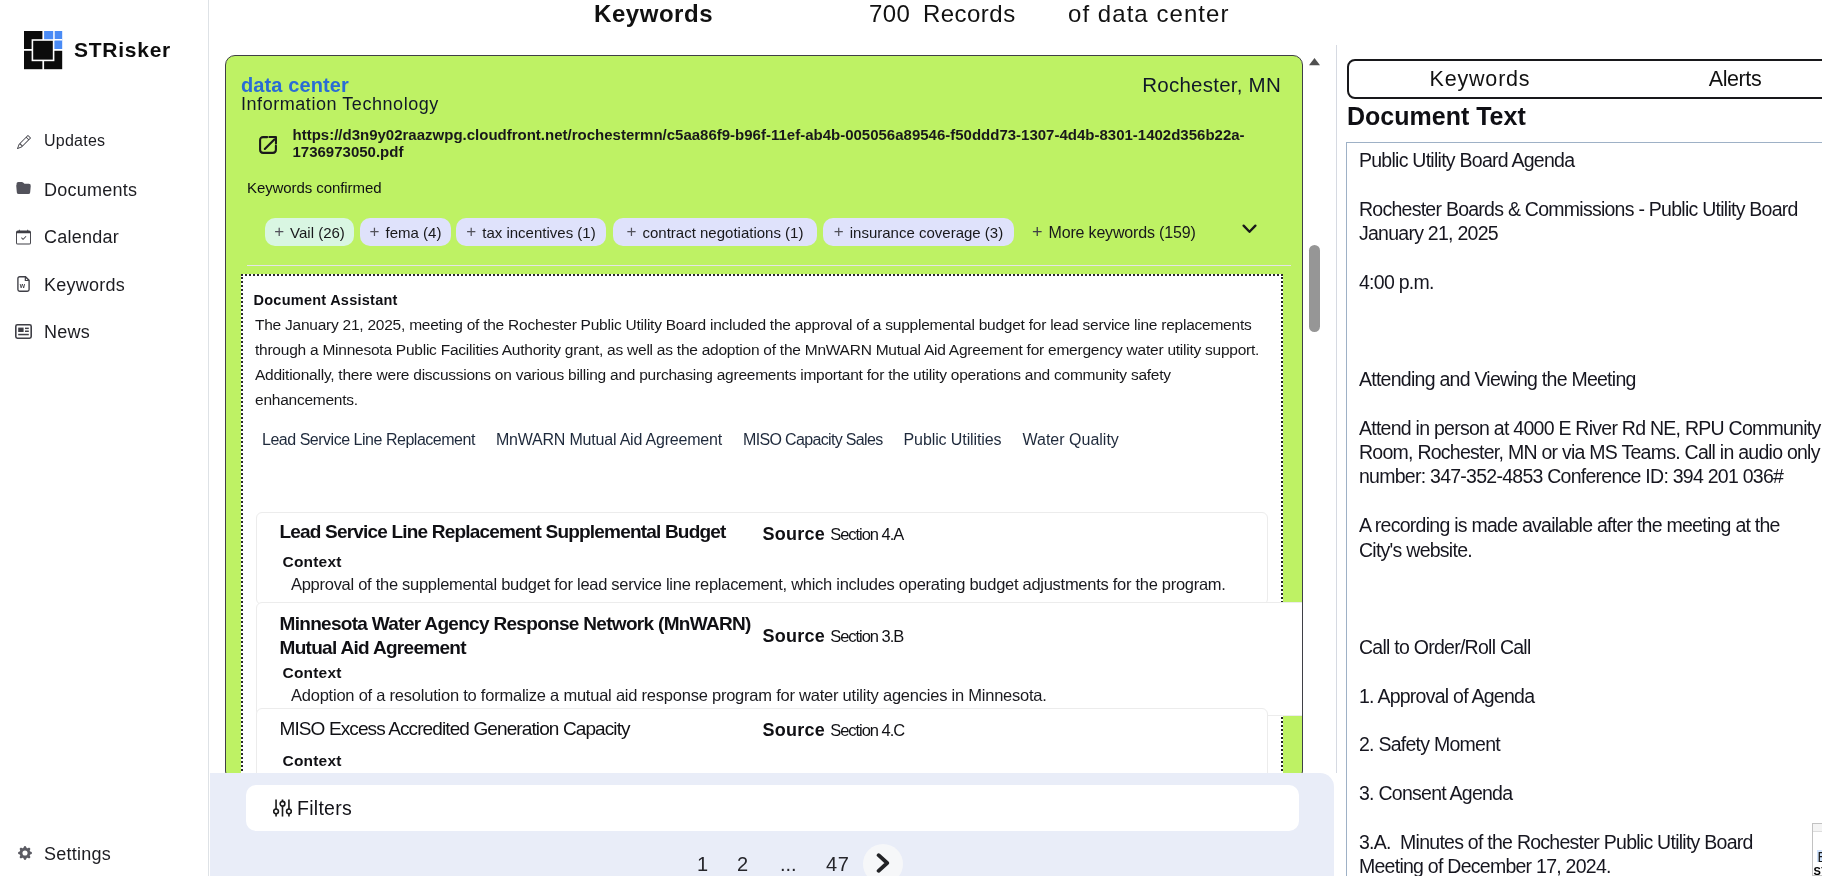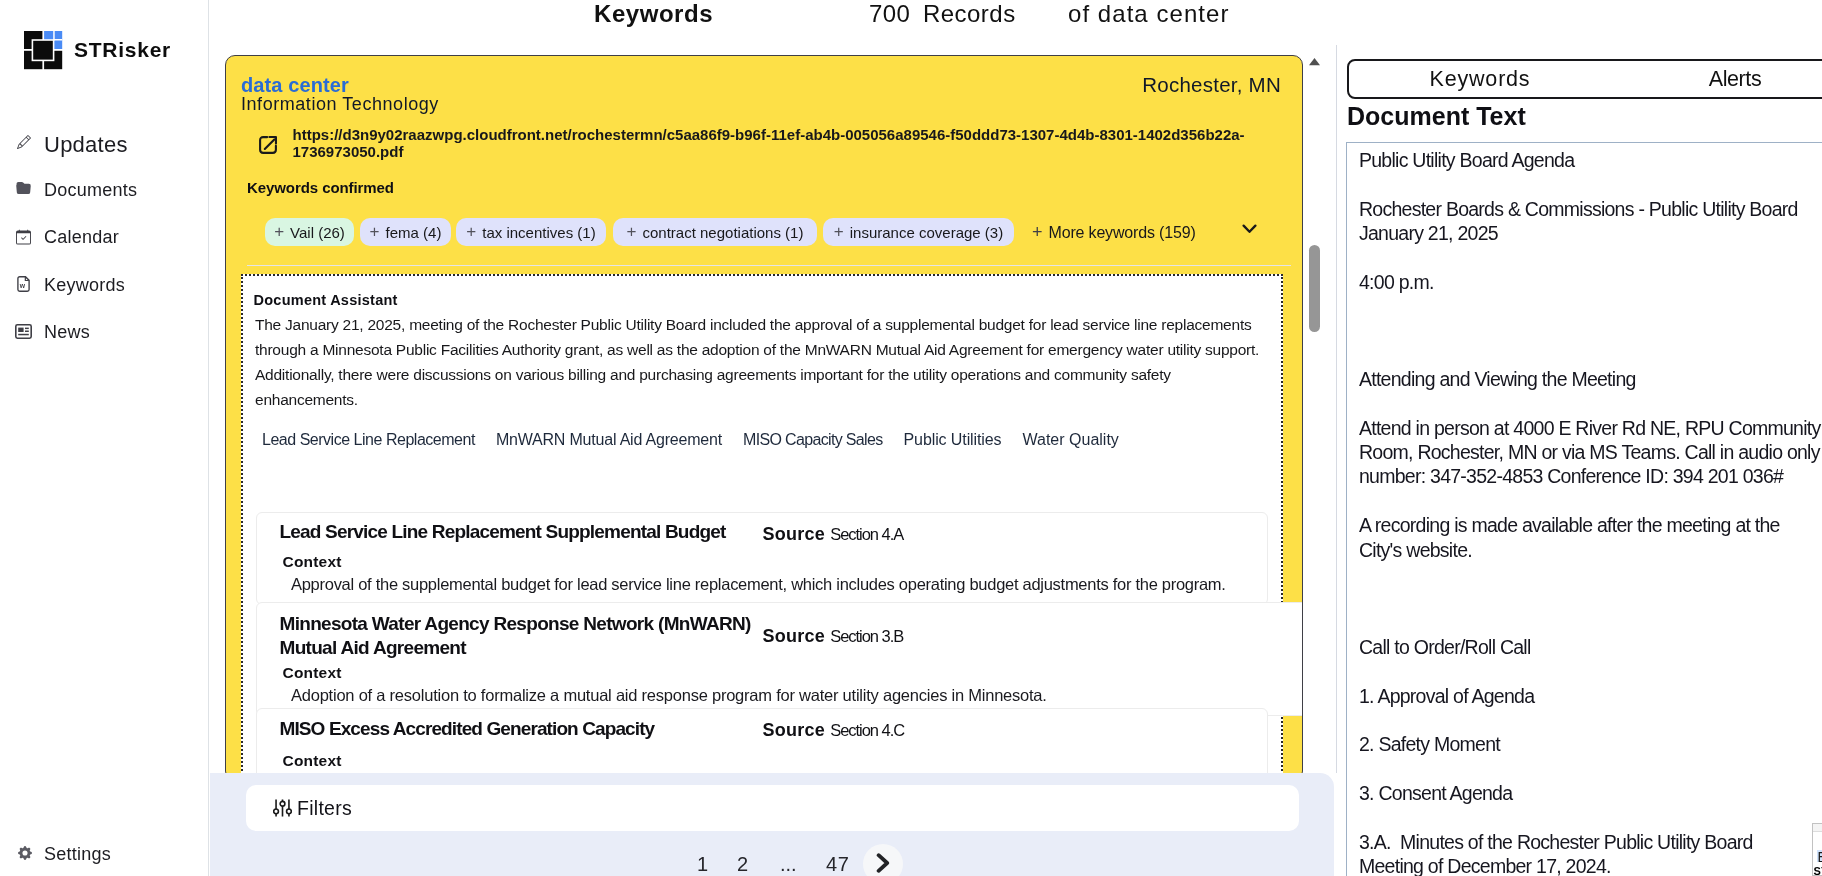--- a/index.html
+++ b/index.html
@@ -20,21 +20,21 @@
   <rect x="29.2" y="0" width="1.5" height="9.5" fill="#ffffff"></rect>
   <rect x="29.2" y="8" width="9" height="1.5" fill="#ffffff"></rect>
   <rect x="7.6" y="8.2" width="22.8" height="22" fill="#ffffff"></rect>
   <rect x="9.2" y="9.8" width="19.6" height="18.8" fill="#0b0b0b"></rect>
 </svg>
 <div class="abs" style="left:74px;top:37.5px;font-size:21px;font-weight:800;color:#0d0d0d;letter-spacing:0.74px;">STRisker</div>
 
 <svg class="abs" style="left:17px;top:135px;" width="14" height="14" viewBox="0 0 16 16" fill="#3f3f46">
   <path d="M12.146.146a.5.5 0 0 1 .708 0l3 3a.5.5 0 0 1 0 .708l-10 10a.5.5 0 0 1-.168.11l-5 2a.5.5 0 0 1-.65-.65l2-5a.5.5 0 0 1 .11-.168l10-10zM11.207 2.5 13.5 4.793 14.793 3.5 12.5 1.207 11.207 2.5zm1.586 3L10.5 3.207 4 9.707V10h.5a.5.5 0 0 1 .5.5v.5h.5a.5.5 0 0 1 .5.5v.5h.293l6.5-6.5zm-9.761 5.175-.106.106-1.528 3.821 3.821-1.528.106-.106A.5.5 0 0 1 5 12.5V12h-.5a.5.5 0 0 1-.5-.5V11h-.5a.5.5 0 0 1-.468-.325z"></path>
 </svg>
-<div class="abs" style="left:44px;top:132px;font-size:22px;letter-spacing:0.25px;color:#1c1c21;">Updates</div>
+<div class="abs" style="left:44px;top:132px;font-size:16px;letter-spacing:0.25px;color:#1c1c21;">Updates</div>
 
 <svg class="abs" style="left:16px;top:182px;" width="15" height="13" viewBox="0 0 16 14" fill="#52525b">
   <path d="M9.828 2h3.982a2 2 0 0 1 1.992 2.181l-.637 7A2 2 0 0 1 13.174 13H2.826a2 2 0 0 1-1.991-1.819l-.637-7a1.99 1.99 0 0 1 .342-1.31L.5 2a2 2 0 0 1 2-2h3.672a2 2 0 0 1 1.414.586l.828.828A2 2 0 0 0 9.828 2z"></path>
 </svg>
 <div class="abs" style="left:44px;top:179.5px;font-size:18px;letter-spacing:0.25px;color:#1c1c21;">Documents</div>
 
 <svg class="abs" style="left:16px;top:229px;" width="15" height="16" viewBox="0 0 16 16" fill="#3f3f46">
   <path d="M10.854 7.146a.5.5 0 0 1 0 .708l-3 3a.5.5 0 0 1-.708 0l-1.5-1.5a.5.5 0 1 1 .708-.708L7.5 9.793l2.646-2.647a.5.5 0 0 1 .708 0z"></path>
   <path d="M3.5 0a.5.5 0 0 1 .5.5V1h8V.5a.5.5 0 0 1 1 0V1h1a2 2 0 0 1 2 2v11a2 2 0 0 1-2 2H2a2 2 0 0 1-2-2V3a2 2 0 0 1 2-2h1V.5a.5.5 0 0 1 .5-.5zM1 4v10a1 1 0 0 0 1 1h12a1 1 0 0 0 1-1V4H1z"></path>
 </svg>
@@ -59,34 +59,34 @@
 <svg class="abs" style="left:18px;top:846px;" width="14" height="14" viewBox="0 0 16 16" fill="#5b5b63">
   <path d="M9.405 1.05c-.413-1.4-2.397-1.4-2.81 0l-.1.34a1.464 1.464 0 0 1-2.105.872l-.31-.17c-1.283-.698-2.686.705-1.987 1.987l.169.311c.446.82.023 1.841-.872 2.105l-.34.1c-1.4.413-1.4 2.397 0 2.81l.34.1a1.464 1.464 0 0 1 .872 2.105l-.17.31c-.698 1.283.705 2.686 1.987 1.987l.311-.169a1.464 1.464 0 0 1 2.105.872l.1.34c.413 1.4 2.397 1.4 2.81 0l.1-.34a1.464 1.464 0 0 1 2.105-.872l.31.17c1.283.698 2.686-.705 1.987-1.987l-.169-.311a1.464 1.464 0 0 1 .872-2.105l.34-.1c1.4-.413 1.4-2.397 0-2.81l-.34-.1a1.464 1.464 0 0 1-.872-2.105l.17-.31c.698-1.283-.705-2.686-1.987-1.987l-.311.169a1.464 1.464 0 0 1-2.105-.872l-.1-.34zM8 10.93a2.929 2.929 0 1 1 0-5.86 2.929 2.929 0 0 1 0 5.858z"></path>
 </svg>
 <div class="abs" style="left:44px;top:844px;font-size:18px;letter-spacing:0.25px;color:#1c1c21;">Settings</div>
 
 <div class="abs" style="left:594px;top:0px;font-size:24px;font-weight:bold;letter-spacing:0.55px;color:#111;">Keywords</div>
 <div class="abs" style="left:869px;top:0px;font-size:24px;letter-spacing:0.4px;color:#111;">700</div>
 <div class="abs" style="left:923px;top:0px;font-size:24px;letter-spacing:0.46px;color:#111;">Records</div>
 <div class="abs" style="left:1044px;top:0px;font-size:24px;letter-spacing:1.05px;color:#111;margin-left:24px;">of data center</div>
 
-<div class="abs" style="left:225px;top:55px;width:1078px;height:726px;border:1px solid #3f3f46;border-radius:10px;background:#fde047;overflow:hidden;">
+<div class="abs" style="left:225px;top:55px;width:1078px;height:726px;border:1px solid #3f3f46;border-radius:10px;background:#bef264;overflow:hidden;">
 
   <div class="abs" style="left:15px;top:18px;font-size:20px;font-weight:600;letter-spacing:0.1px;color:#2a6cd5;">data center</div>
   <div class="abs" style="right:21px;top:17px;font-size:20.5px;letter-spacing:0.25px;color:#101828;">Rochester, MN</div>
   <div class="abs" style="left:15px;top:38px;font-size:18px;letter-spacing:0.55px;color:#101828;">Information Technology</div>
 
   <svg class="abs" style="left:32.5px;top:80px;" width="18" height="18" viewBox="0 0 18 18" fill="none" stroke="#1a1a1a" stroke-width="2.1">
     <path d="M8.2 1.1 H4.2 Q1.1 1.1 1.1 4.2 V13.8 Q1.1 16.9 4.2 16.9 H13.8 Q16.9 16.9 16.9 13.8 V9.8" stroke-linecap="round"></path>
     <path d="M5.8 12.9 L15.3 3.4" stroke-linecap="round"></path>
     <path d="M10.4 1.05 H16.95 V7.6" stroke-linejoin="round" stroke-linecap="round"></path>
   </svg>
   <div class="abs" style="left:66.5px;top:70px;font-size:15px;line-height:17px;color:#18181b;font-weight:bold;">https://d3n9y02raazwpg.cloudfront.net/rochestermn/c5aa86f9-b96f-11ef-ab4b-005056a89546-f50ddd73-1307-4d4b-8301-1402d356b22a-<br>1736973050.pdf</div>
 
-  <div class="abs" style="left:21px;top:123px;font-size:15px;font-weight:bold;letter-spacing:-0.08px;color:#0f0f14;">Keywords confirmed</div>
+  <div class="abs" style="left:21px;top:123px;font-size:15px;font-weight:normal;letter-spacing:-0.08px;color:#0f0f14;">Keywords confirmed</div>
 
   <div class="abs" style="left:39px;top:162px;display:flex;align-items:center;">
     <div style="width:89px;height:28px;display:flex;align-items:center;justify-content:center;gap:6px;white-space:nowrap;border-radius:10px;background:#d9f6e2;font-size:15px;color:#18181b;"><span style="color:#52525b;font-size:17px;">+</span>Vail (26)</div>
     <div style="width:91px;height:28px;margin-left:6px;display:flex;align-items:center;justify-content:center;gap:6px;white-space:nowrap;border-radius:10px;background:#dfe2fb;font-size:15px;color:#18181b;"><span style="color:#52525b;font-size:17px;">+</span>fema (4)</div>
     <div style="width:150px;height:28px;margin-left:5px;display:flex;align-items:center;justify-content:center;gap:6px;white-space:nowrap;border-radius:10px;background:#dfe2fb;font-size:15px;color:#18181b;"><span style="color:#52525b;font-size:17px;">+</span>tax incentives (1)</div>
     <div style="width:204px;height:28px;margin-left:7px;display:flex;align-items:center;justify-content:center;gap:6px;white-space:nowrap;border-radius:10px;background:#dfe2fb;font-size:15px;color:#18181b;"><span style="color:#52525b;font-size:17px;">+</span>contract negotiations (1)</div>
     <div style="width:191px;height:28px;margin-left:6px;display:flex;align-items:center;justify-content:center;gap:6px;white-space:nowrap;border-radius:10px;background:#dfe2fb;font-size:15px;color:#18181b;"><span style="color:#52525b;font-size:17px;">+</span>insurance coverage (3)</div>
   </div>
   <div class="abs" style="left:806px;top:166px;display:flex;gap:6px;align-items:center;font-size:16px;letter-spacing:-0.17px;color:#18181b;"><span style="color:#3f3f46;font-size:18px;letter-spacing:0;">+</span>More keywords (159)</div>
   <svg class="abs" style="left:1016px;top:168px;" width="15" height="10" viewBox="0 0 15 10" fill="none">
@@ -115,21 +115,21 @@
     </div>
 
     <div class="abs" style="left:13px;top:306px;width:1081px;height:114px;border:1px solid #ececec;border-radius:6px;background:#fff;margin-top:20px;">
       <div class="abs" style="left:22.5px;top:9px;font-size:19px;font-weight:bold;line-height:23.5px;letter-spacing:-0.69px;color:#101014;">Minnesota Water Agency Response Network (MnWARN)<br>Mutual Aid Agreement</div>
       <div class="abs" style="left:505.5px;top:22.5px;font-size:18px;font-weight:bold;letter-spacing:0.25px;color:#101014;">Source <span style="font-weight:normal;font-size:16.5px;letter-spacing:-1.05px;">Section 3.B</span></div>
       <div class="abs" style="left:25.5px;top:61px;font-size:15.5px;font-weight:bold;letter-spacing:0.2px;color:#101014;">Context</div>
       <div class="abs" style="left:34px;top:83px;font-size:16.5px;letter-spacing:-0.23px;white-space:nowrap;color:#1a1a1f;">Adoption of a resolution to formalize a mutual aid response program for water utility agencies in Minnesota.</div>
     </div>
 
     <div class="abs" style="left:13px;top:432px;width:1012px;height:122px;border:1px solid #ececec;border-radius:6px;background:#fff;">
-      <div class="abs" style="left:22.5px;top:8.5px;font-size:19px;font-weight:bold;letter-spacing:-0.89px;color:#101014;">MISO Excess Accredited Generation Capacity</div>
+      <div class="abs" style="left:22.5px;top:8.5px;font-size:19px;font-weight:normal;letter-spacing:-0.89px;color:#101014;">MISO Excess Accredited Generation Capacity</div>
       <div class="abs" style="left:505.5px;top:11px;font-size:18px;font-weight:bold;letter-spacing:0.25px;color:#101014;">Source <span style="font-weight:normal;font-size:16.5px;letter-spacing:-1.05px;">Section 4.C</span></div>
       <div class="abs" style="left:25.5px;top:43px;font-size:15.5px;font-weight:bold;letter-spacing:0.2px;color:#101014;">Context</div>
     </div>
   </div>
 </div>
 
 <svg class="abs" style="left:1308px;top:57px;" width="13" height="10" viewBox="0 0 13 10">
     <path d="M6.5 1 12 8.2H1z" fill="#505050"></path>
   </svg>
 <div class="abs" style="left:1309px;top:245px;width:11px;height:87px;border-radius:6px;background:#969696;"></div>

